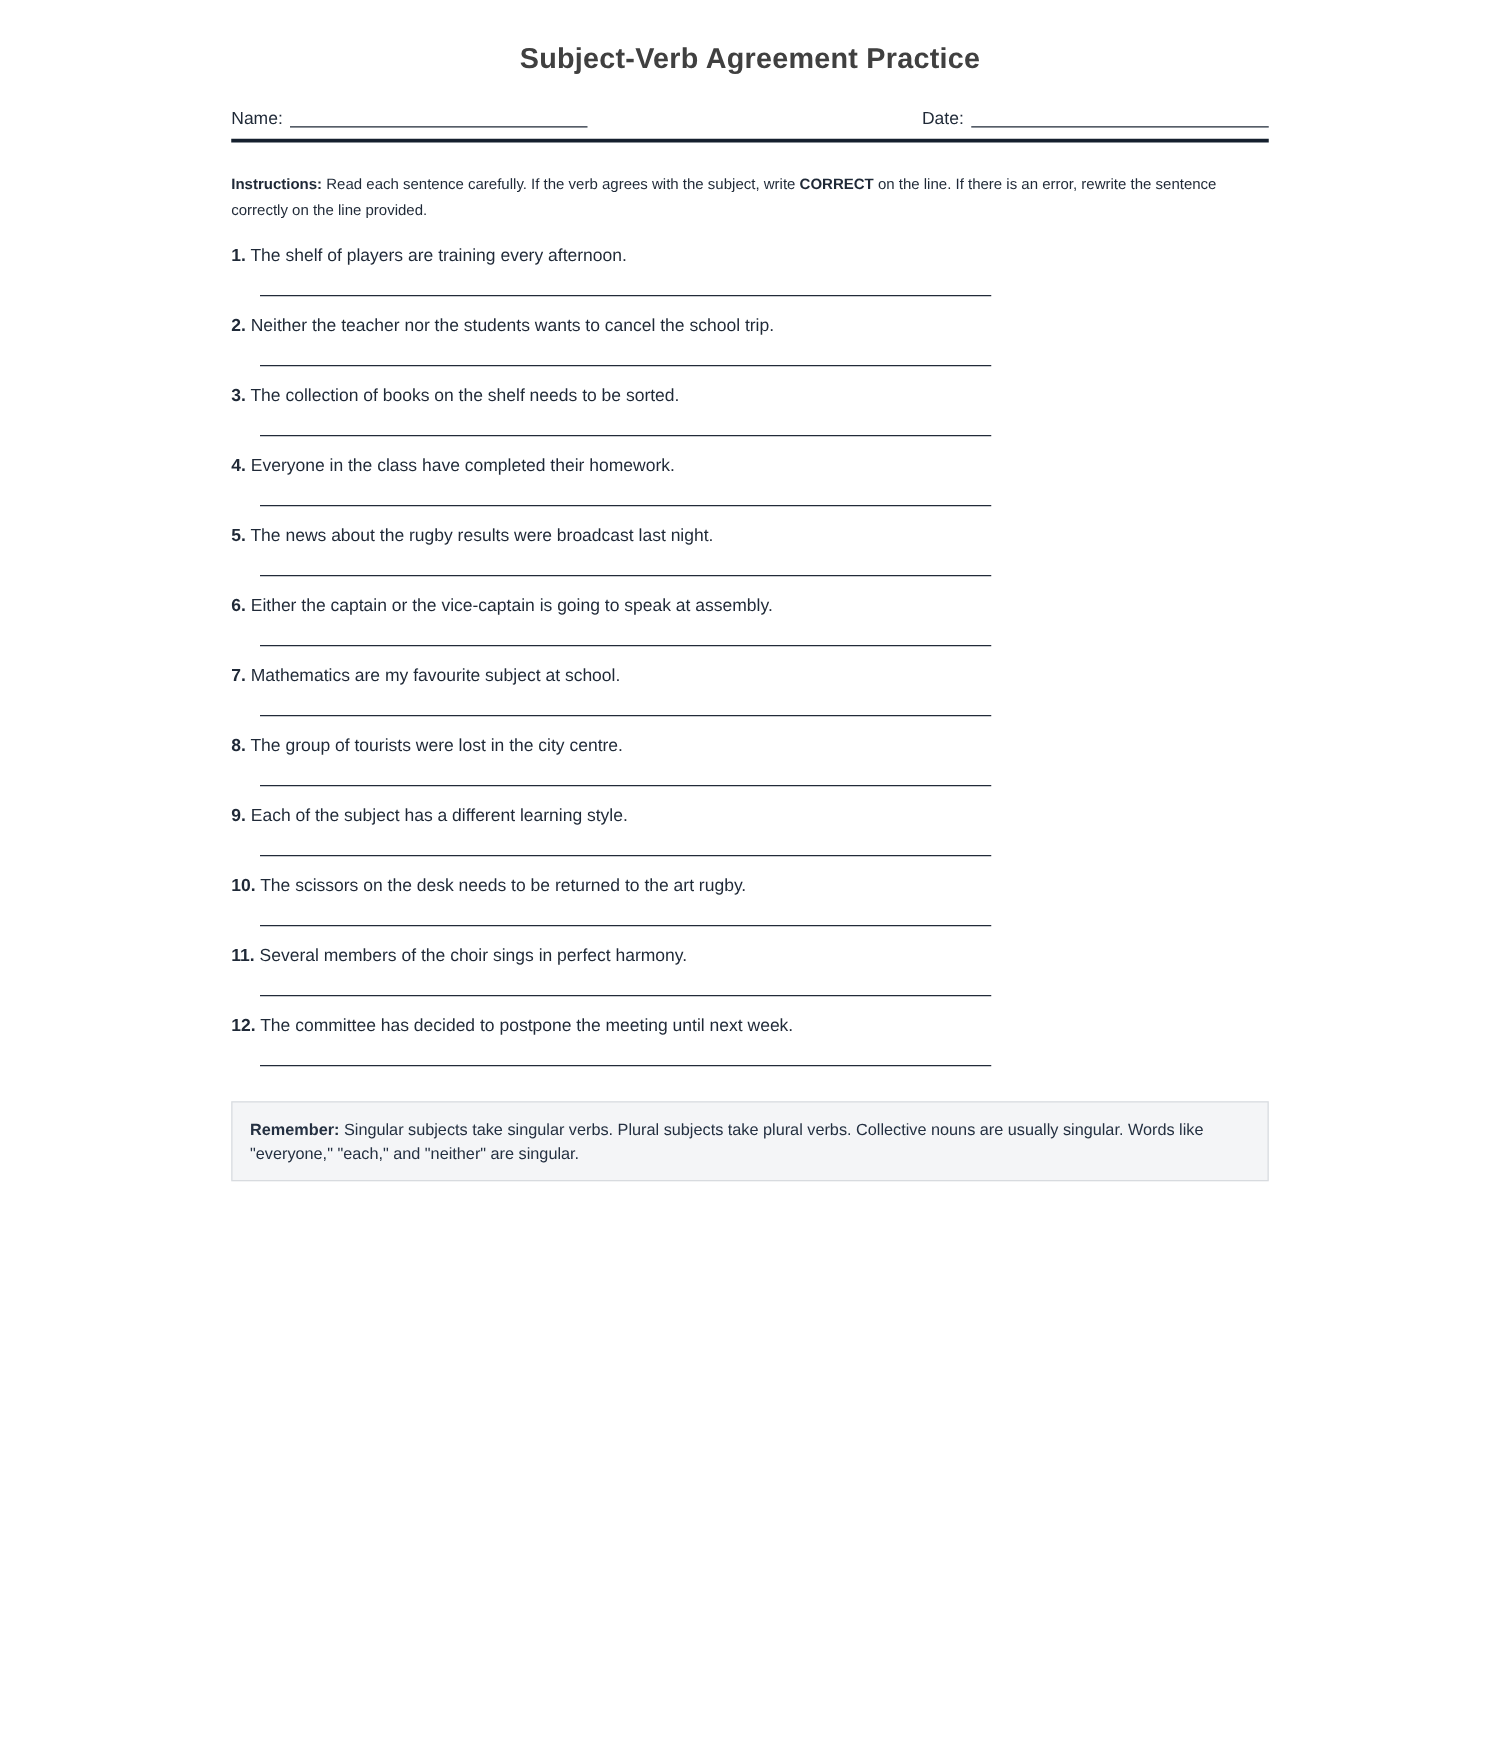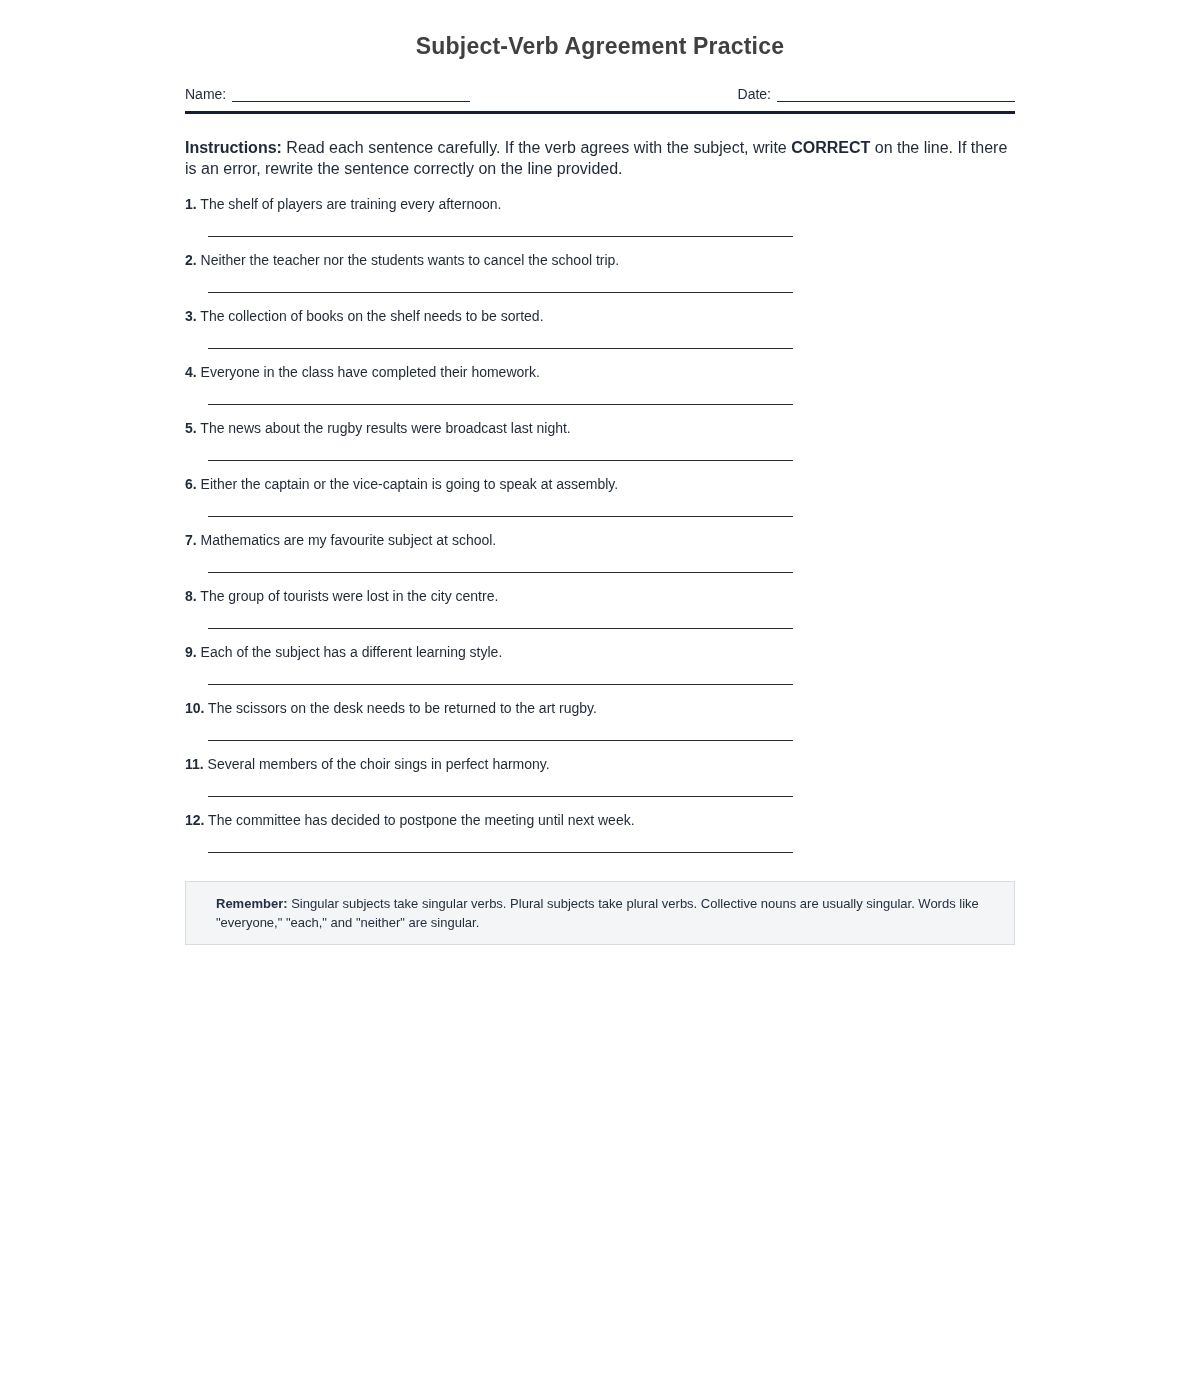--- a/index.html
+++ b/index.html
@@ -36,21 +36,21 @@
     width: 238px;
     border-bottom: 1.5px solid #1f2937;
     height: 16px;
   }
   .header-sep {
     margin-top: 9px;
     border-bottom: 3px solid #15202e;
   }
   .instructions {
     margin-top: 23px;
-    font-size: 16px;
+    font-size: 12px;
     line-height: 21px;
   }
   .bold { font-weight: bold; }
   .questions { margin-top: 15px; }
   .question { margin-top: 13px; }
   .question:first-child { margin-top: 0; }
   .question-text {
     font-size: 14px;
     line-height: 20px;
   }
@@ -58,21 +58,21 @@
   .answer-line {
     margin: 22px 0 0 23px;
     width: 585px;
     border-bottom: 1px solid #222b38;
     height: 0;
   }
   .remember-box {
     margin-top: 28px;
     background: #f4f5f7;
     border: 1px solid #d8dbdf;
-    padding: 12px 30px;
+    padding: 12px 14px;
     font-size: 13px;
     line-height: 19px;
     color: #243041;
   }
 </style>
 </head>
 <body>
 
 <div class="page">
 

